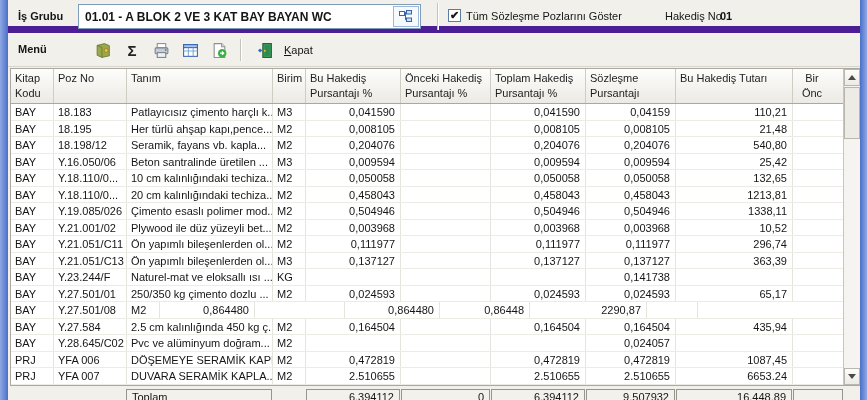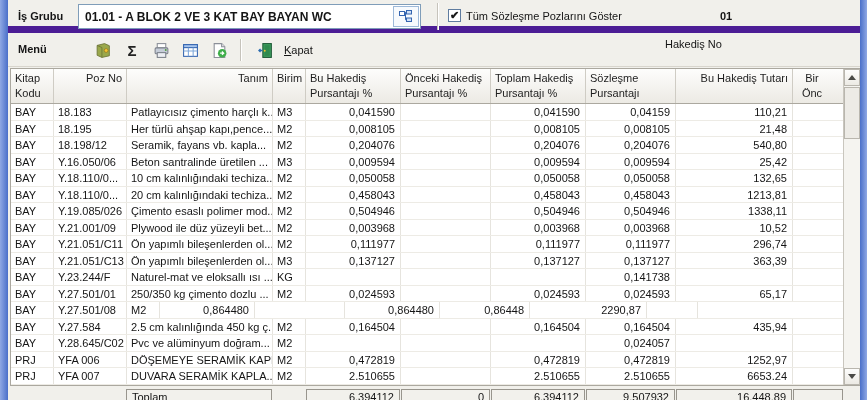--- a/index.html
+++ b/index.html
@@ -18,21 +18,21 @@
   .isgrubu-lbl { position:absolute; left:10px; top:10px; }
   .combo { position:absolute; left:70px; top:4px; width:343px; height:25px; border:1px solid #7F9DB9; background:#fff; display:flex; align-items:center;gap:23px; }
   .combo-val { flex:1; padding-left:6px; font-weight:bold; font-size:12px; white-space:nowrap; overflow:hidden; }
   .tree-btn { width:26px; height:21px; margin-right:1px; border:1px solid #9DB9D9; background:#F7FAFD; display:flex; align-items:center; justify-content:center; cursor:pointer; }
   .topbar-vsep { position:absolute; left:429px; top:3px; height:27px; width:2px; border-left:1px solid #C6C3BB; border-right:1px solid #FFFFFF; }
   .cbwrap { position:absolute; left:440px; top:9px; display:flex; align-items:center; }
   .checkbox { width:13px; height:13px; border:1px solid #5F7C9F; background:#fff; display:flex; align-items:center; justify-content:center; font-size:11px; line-height:11px; color:#1a1a1a; cursor:pointer; }
   .checkbox .mark { display:none; font-weight:bold; margin-top:-1px; }
   .checkbox.checked .mark { display:block; }
   .cb-label { margin-left:5px; }
-  .hakedis-lbl { position:absolute; left:657px; top:10px;margin-top:28px; }
+  .hakedis-lbl { position:absolute; left:657px; top:10px; }
   .hakedis-val { position:absolute; left:712px; top:10px; font-weight:bold; }
 
   
   .toolbar { position:absolute; left:8px; right:7px; top:34px; height:33px; border-bottom:1px solid #D8D5CD; }
   .menu-lbl { position:absolute; left:10px; top:9px; font-weight:bold; cursor:pointer; }
   .tools { position:absolute; left:85px; top:5px; display:flex; align-items:center; gap:9px; }
   .tool { width:20px; height:22px; display:flex; align-items:center; justify-content:center; cursor:pointer; }
   .sigma { font-size:15px; font-weight:bold; color:#222; }
   .tool-vsep { width:2px; height:22px; border-left:1px solid #C6C3BB; border-right:1px solid #fff; margin:0 2px; }
   .kapat-btn { display:flex; align-items:center; gap:10px; cursor:pointer; padding:1px 4px; }
@@ -43,21 +43,21 @@
   .grid { position:absolute; left:10px; top:68px; width:850px; height:318px; background:#22c55e; border-top:1px solid #ABA89F; border-left:1px solid #ABA89F; border-bottom:1px solid #ABA89F; }
   .ghead { display:flex; width:833px; height:35px; border-bottom:1px solid #ABA89F; }
   .hcell { border-right:1px solid #CFCCC4; background:linear-gradient(#FDFDFC,#ECEAE4); padding:2px 4px; white-space:pre-line; line-height:1.32; color:#1E1E1E; overflow:hidden; cursor:pointer; }
   .grows { position:absolute; left:0; top:35px; width:833px; overflow:hidden; }
   .row { display:flex; height:16.5px; border-bottom:1px solid #EDEBE5; background:#fff; }
   .cell { border-right:1px solid #E6E4DE; padding-top:2px; padding-left:4px; padding-right:4px; white-space:nowrap; overflow:hidden; }
   .num { text-align:right; padding-right:5px; }
   .c-kitap{width:43px}.c-poz{width:73px}.c-tanim{width:146px}.c-birim{width:33px}
   .c-bu{width:95px}.c-onceki{width:90px}.c-toplam{width:95px}.c-sozlesme{width:90px}
   .c-tutar{width:117px}.c-bironc{width:51px}
-  .h-center{text-align:right}.h-right{text-align:center;padding-right:16px}
+  .h-center{text-align:left}.h-right{text-align:center;padding-right:16px}
 
   
   .vscroll { position:absolute; right:0; top:0; bottom:0; width:17px; background:#F5F4F0; border-left:1px solid #C9C6BE; }
   .sbtn { position:absolute; left:0; width:16px; height:17px; border:1px solid #B9B6AE; background:linear-gradient(#FDFDFC,#ECEAE4); display:flex; align-items:center; justify-content:center; cursor:pointer; }
   .sbtn.up{top:0}.sbtn.down{bottom:0}
   .tri-up { width:0; height:0; border-left:4px solid transparent; border-right:4px solid transparent; border-bottom:5px solid #4A4A46; }
   .tri-down { width:0; height:0; border-left:4px solid transparent; border-right:4px solid transparent; border-top:5px solid #4A4A46; }
   .sthumb { position:absolute; left:0; top:18px; width:16px; height:52px; border:1px solid #B9B6AE; background:#EDEBE6; cursor:pointer; }
 
   
@@ -250,21 +250,21 @@
     <div class="cell c-birim">M2</div>
     <div class="cell c-bu num">0,504946</div>
     <div class="cell c-onceki num"></div>
     <div class="cell c-toplam num">0,504946</div>
     <div class="cell c-sozlesme num">0,504946</div>
     <div class="cell c-tutar num">1338,11</div>
     <div class="cell c-bironc num"></div>
   </div>
         <div class="row">
     <div class="cell c-kitap">BAY</div>
-    <div class="cell c-poz">Y.21.001/09</div>
+    <div class="cell c-poz">Y.21.001/02</div>
     <div class="cell c-tanim">Plywood ile düz yüzeyli bet...</div>
     <div class="cell c-birim">M2</div>
     <div class="cell c-bu num">0,003968</div>
     <div class="cell c-onceki num"></div>
     <div class="cell c-toplam num">0,003968</div>
     <div class="cell c-sozlesme num">0,003968</div>
     <div class="cell c-tutar num">10,52</div>
     <div class="cell c-bironc num"></div>
   </div>
         <div class="row">
@@ -352,21 +352,21 @@
   </div>
         <div class="row">
     <div class="cell c-kitap">PRJ</div>
     <div class="cell c-poz">YFA 006</div>
     <div class="cell c-tanim">DÖŞEMEYE SERAMİK KAPL...</div>
     <div class="cell c-birim">M2</div>
     <div class="cell c-bu num">0,472819</div>
     <div class="cell c-onceki num"></div>
     <div class="cell c-toplam num">0,472819</div>
     <div class="cell c-sozlesme num">0,472819</div>
-    <div class="cell c-tutar num">1252,97</div>
+    <div class="cell c-tutar num">1087,45</div>
     <div class="cell c-bironc num"></div>
   </div>
         <div class="row">
     <div class="cell c-kitap">PRJ</div>
     <div class="cell c-poz">YFA 007</div>
     <div class="cell c-tanim">DUVARA SERAMİK KAPLA...</div>
     <div class="cell c-birim">M2</div>
     <div class="cell c-bu num">2.510655</div>
     <div class="cell c-onceki num"></div>
     <div class="cell c-toplam num">2.510655</div>

